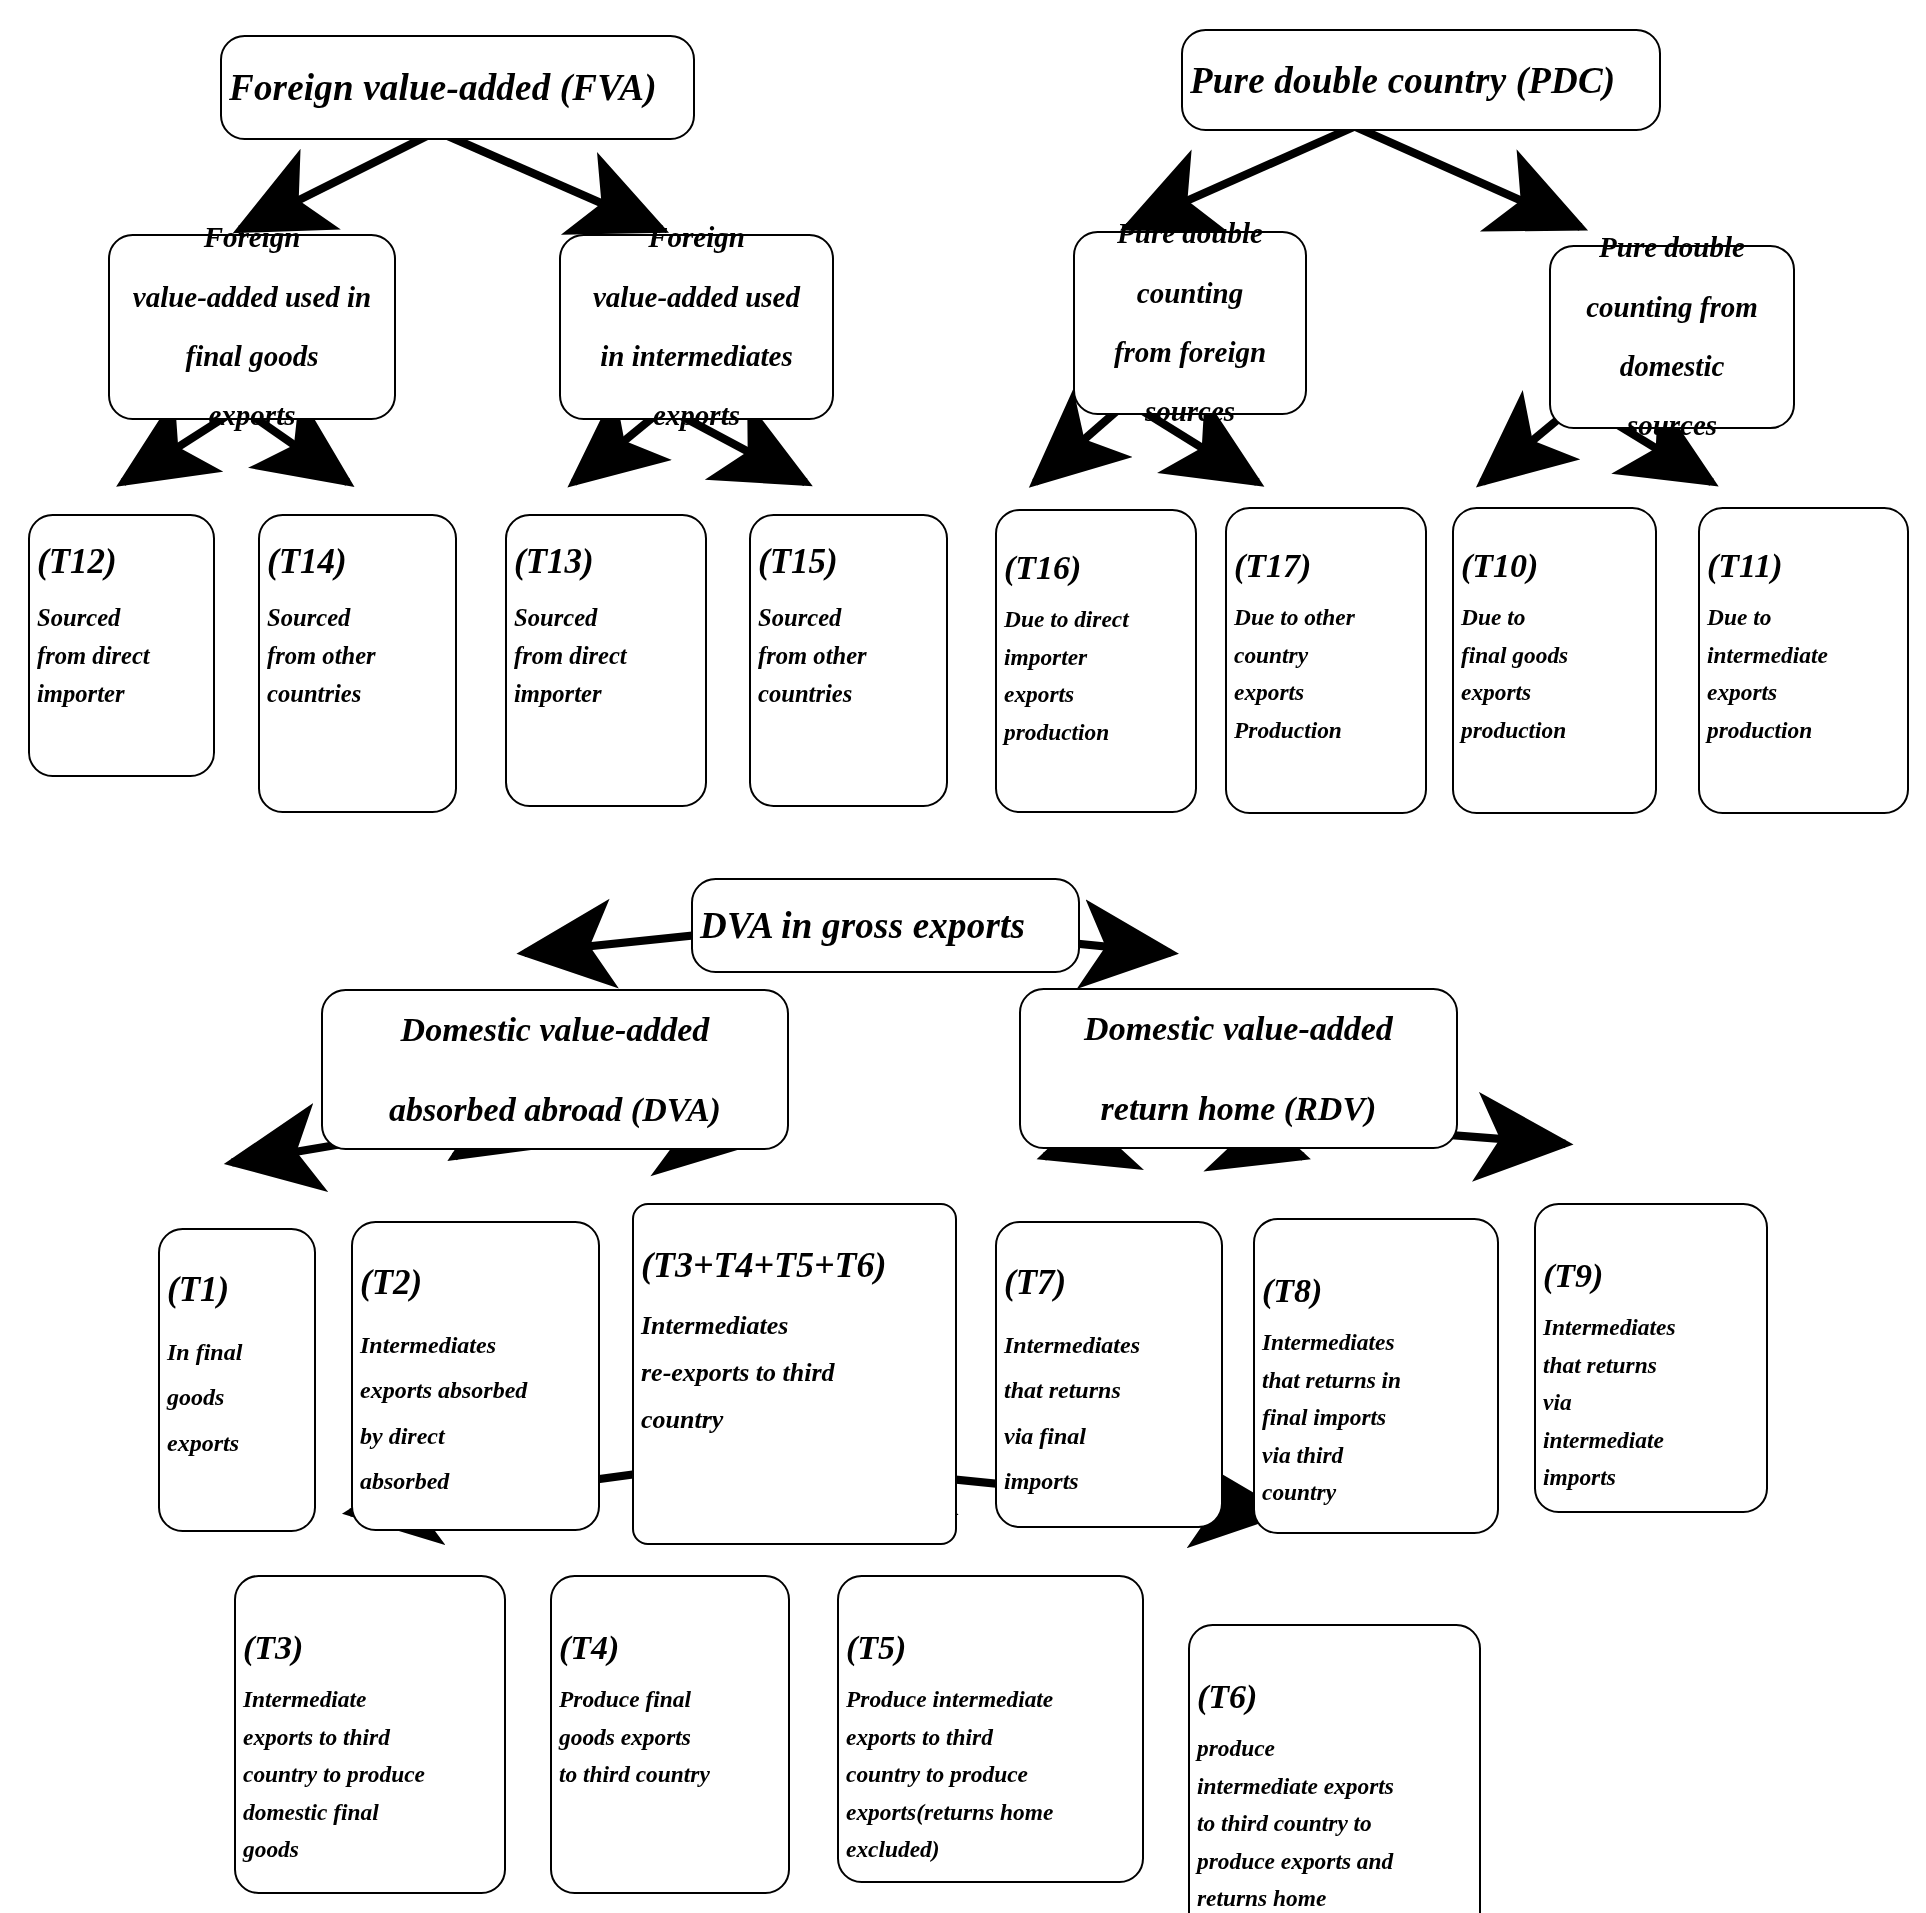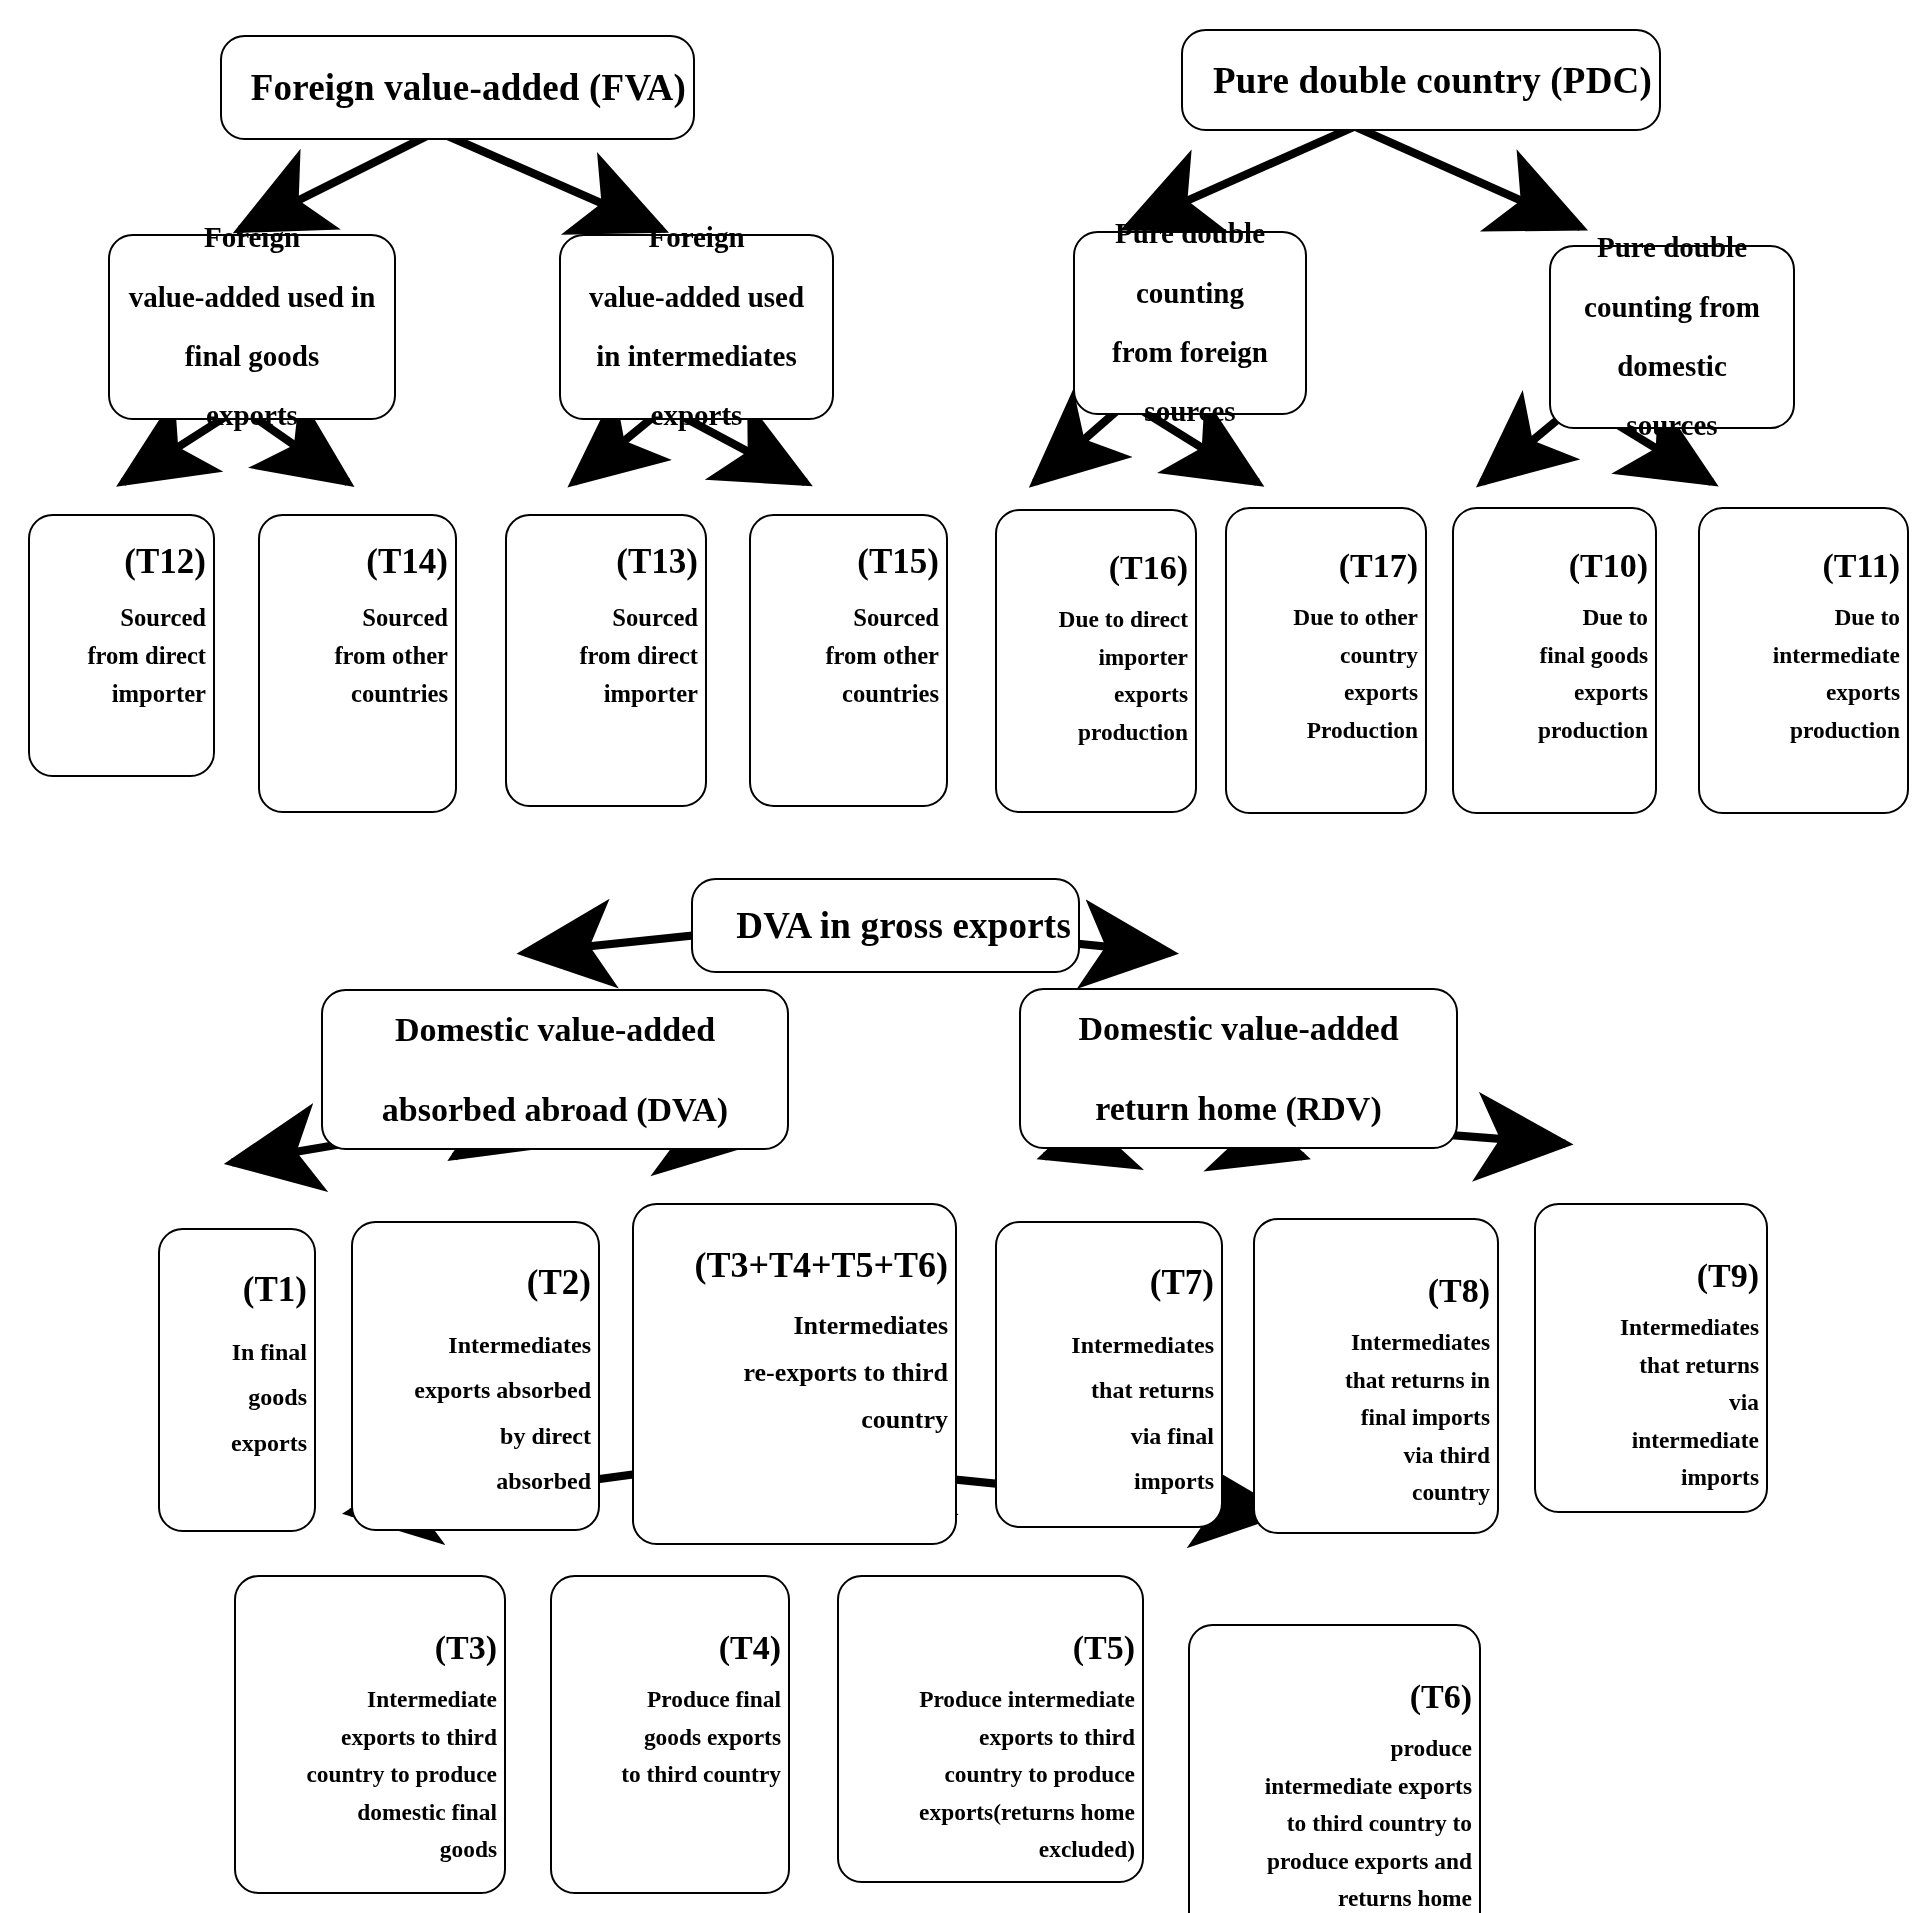--- a/index.html
+++ b/index.html
@@ -9,25 +9,26 @@
   .node{
     position:absolute;
     box-sizing:border-box;
     border:2.9px solid #000;
     border-radius:24.6px;
     background:#fff;
     display:flex;
     flex-direction:column;
     align-items:center;
     justify-content:center;
-    text-align:right;
+    text-align:left;
     font-weight:bold;
     color:#000;
     padding:5.9px 7px;
     z-index:2;
+    font-style:italic;
   }
   .node .ttl{display:block;width:100%;}
   .node .code{display:block;width:100%;font-weight:bold;}
   .node .desc{display:block;width:100%;font-weight:bold;}
 
   
   .root{font-size:37px;letter-spacing:0.2px;}
   .mid{font-size:29px;line-height:2.05;}
   .mid2{font-size:34px;line-height:2.35;}
   .leaf .code{font-size:35px;line-height:1.1;margin-bottom:17.6px;}
@@ -208,21 +209,21 @@
   </div>
 
   <div class="node leaf-tall stack-top2" style="left:351px;top:1221px;width:249px;height:310px;">
     <span class="code">(T2)</span>
     <span class="desc">Intermediates</span>
     <span class="desc">exports absorbed</span>
     <span class="desc">by direct</span>
     <span class="desc">absorbed</span>
   </div>
 
-  <div class="node leaf-wide stack-top2" style="left:632px;top:1203px;width:325px;height:342px;">
+  <div class="node leaf-wide stack-top2" style="left:632px;top:1203px;width:325px;height:342px;border-radius:16px;">
     <span class="code">(T3+T4+T5+T6)</span>
     <span class="desc">Intermediates</span>
     <span class="desc">re-exports to third</span>
     <span class="desc">country</span>
   </div>
 
   <div class="node leaf-tall stack-top2" style="left:995px;top:1221px;width:228px;height:307px;">
     <span class="code">(T7)</span>
     <span class="desc">Intermediates</span>
     <span class="desc">that returns</span>

